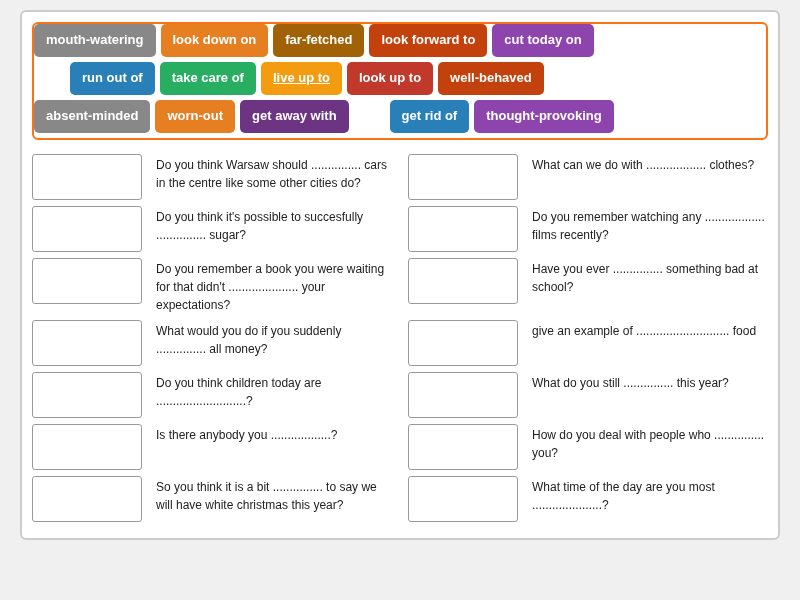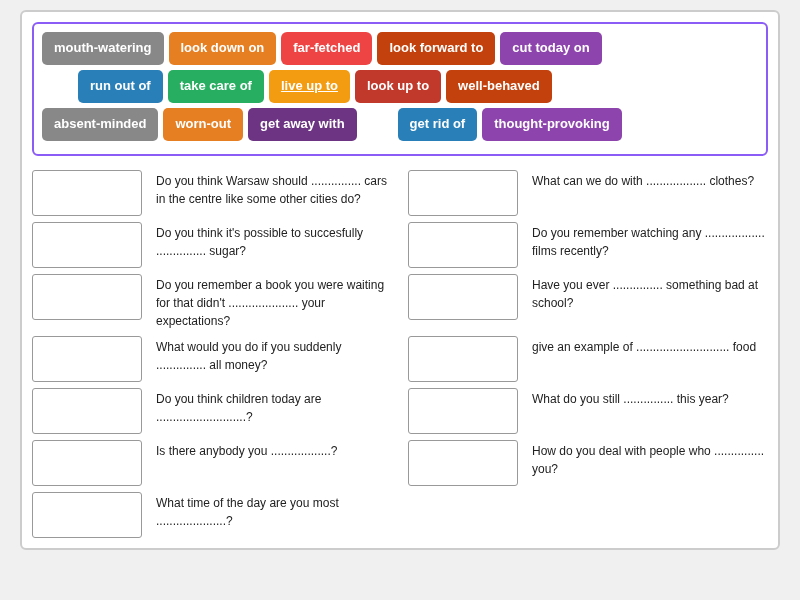--- a/index.html
+++ b/index.html
@@ -14,23 +14,22 @@
     }
     .container {
       background: white;
       border: 2px solid #ccc;
       border-radius: 6px;
       width: 760px;
       padding: 10px;
     }
     
     .tiles-area {
-      border: 2px solid #8b5cf6;
+      border: 2px solid #f97316;
       border-radius: 6px;
-      padding: 8px;
       margin-bottom: 14px;
       background: white;
     }
     .tiles-row {
       display: flex;
       flex-wrap: wrap;
       gap: 5px;
       margin-bottom: 5px;
     }
     .tile {
@@ -38,21 +37,21 @@
       color: white;
       font-weight: bold;
       font-size: 13px;
       padding: 8px 12px;
       text-align: center;
       cursor: pointer;
       line-height: 1.3;
     }
     .tile-gray    { background: #888; }
     .tile-orange  { background: #e67e22; }
-    .tile-red     { background: #ef4444; border-radius: 6px; }
+    .tile-red     { background: #a16207; }
     .tile-teal    { background: #c2410c; }
     .tile-purple  { background: #8e44ad; }
     .tile-blue    { background: #2980b9; margin-left: 36px; }
     .tile-green   { background: #27ae60; }
     .tile-yellow  { background: #f39c12; text-decoration: underline; }
     .tile-pink    { background: #c0392b; }
     .tile-indigo  { background: #6c3483; }
 
     
     .questions-area {
@@ -156,17 +155,21 @@
       <div class="q-item">
         <div class="q-input"></div>
         <div class="q-text">Is there anybody you ..................?</div>
       </div>
       <div class="q-item">
         <div class="q-input"></div>
         <div class="q-text">How do you deal with people who ............... you?</div>
       </div>
       <div class="q-item">
         <div class="q-input"></div>
+        <div class="q-text">So you think it is a bit ............... to say we will have white christmas this year?</div>
+      </div>
+      <div class="q-item">
+        <div class="q-input"></div>
         <div class="q-text">What time of the day are you most .....................?</div>
       </div>
       <div></div>
     </div>
 </div>
 
 </body></html>

